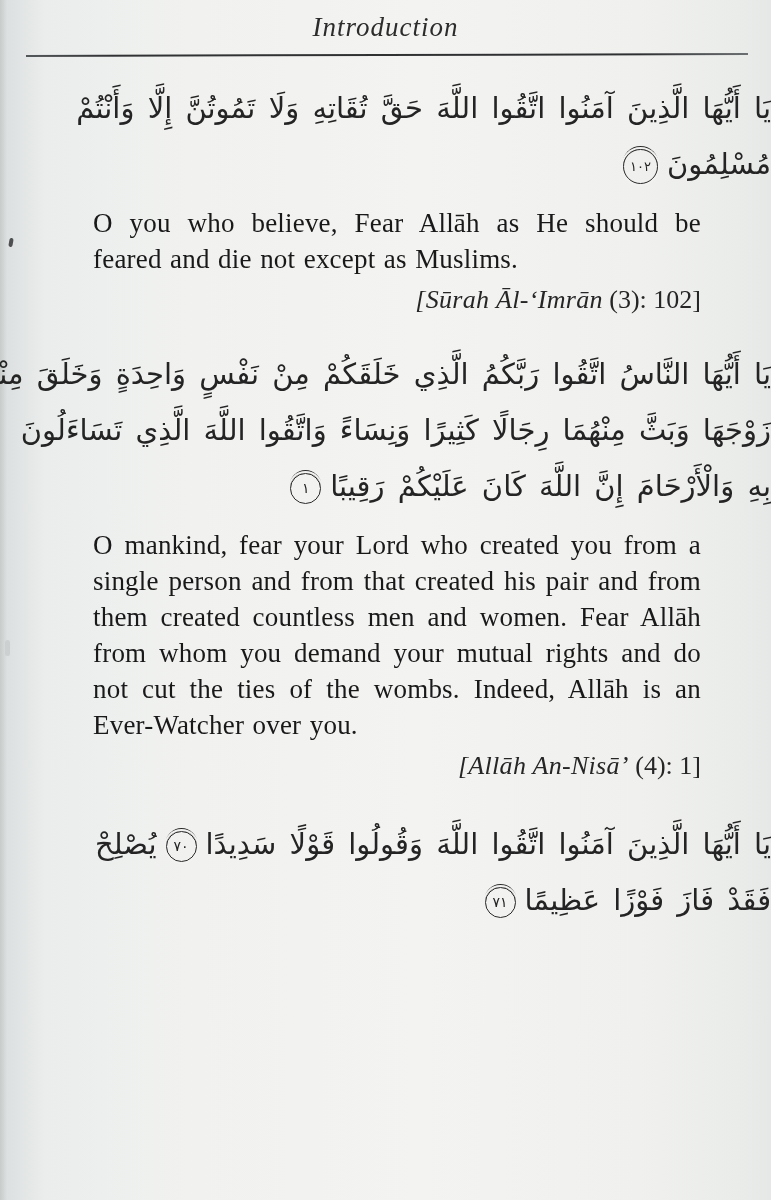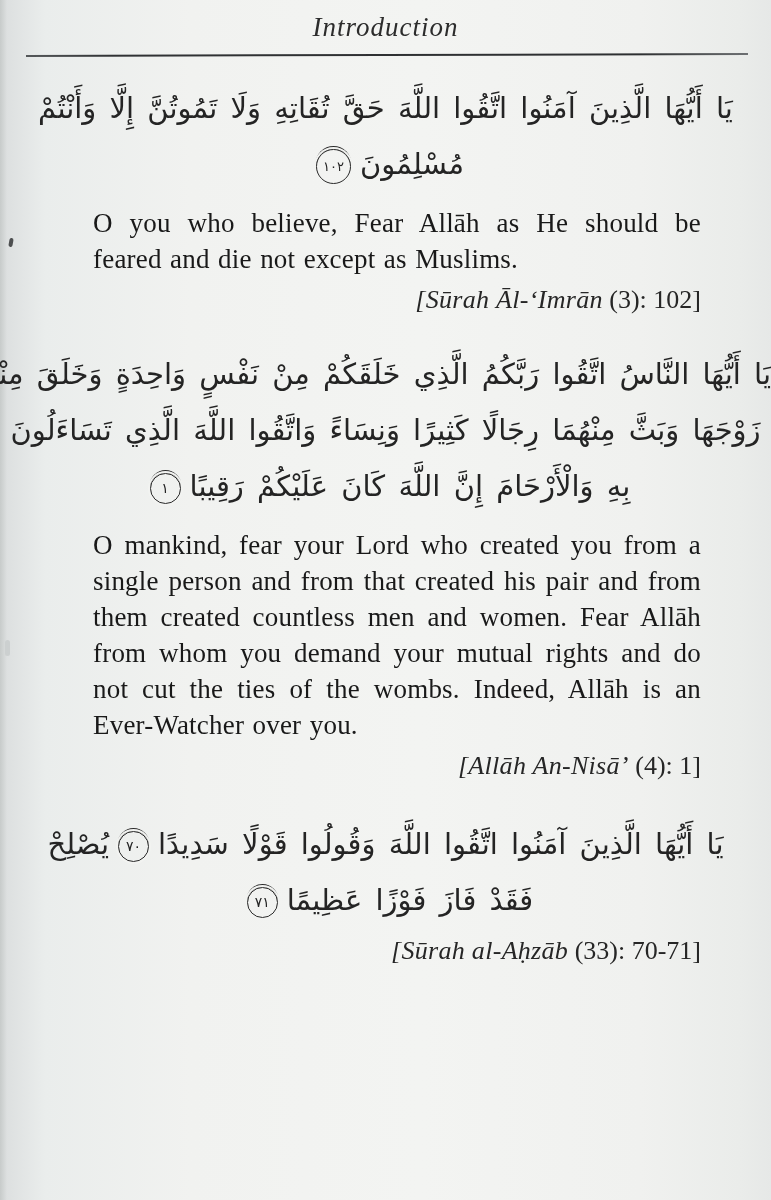--- a/index.html
+++ b/index.html
@@ -30,21 +30,20 @@
   }
   .head-rule {
     height: 2px;
     margin: 10px 23px 0 26px;
     background: linear-gradient(90deg, #55585a 0%, #303234 12%, #2e3032 85%, #6d7072 100%);
     transform: rotate(-0.15deg);
   }
   
   .arabic {
     direction: rtl;
-    text-align: center;
     font-family: "DejaVu Sans", sans-serif;
     font-size: 29px;
     line-height: 56px;
     color: #242424;
     word-spacing: 4px;
   }
   .v1 { margin-top: 24px; }
   .v2 { margin-top: 30px; }
   .v3 { margin-top: 34px; }
   .ayah-line { white-space: nowrap; }
@@ -129,18 +128,17 @@
     </div>
     <p class="translation">O mankind, fear your Lord who created you from a single person and from that created his pair and from them created countless men and women. Fear Allāh from whom you demand your mutual rights and do not cut the ties of the wombs. Indeed, Allāh is an Ever-Watcher over you.</p>
     <p class="citation"><span class="cite-name">[Allāh An-Nisā’</span><span class="cite-ref"> (4): 1]</span></p>
   </section>
 
   <section>
     <div class="arabic v3" dir="rtl">
       <div class="ayah-line"><span>يَا أَيُّهَا الَّذِينَ آمَنُوا اتَّقُوا اللَّهَ وَقُولُوا قَوْلًا سَدِيدًا</span><span class="medallion">٧٠</span><span>يُصْلِحْ</span></div>
       <div class="ayah-line"><span>فَقَدْ فَازَ فَوْزًا عَظِيمًا</span><span class="medallion">٧١</span></div>
     </div>
-    <p class="citation"><span class="cite-name">[Sūrah al-Aḥzāb</span><span class="cite-ref"> (33): 70-71]</span></p>
   </section>
 
   <div class="speck-a"></div>
   <div class="speck-b"></div>
 </div>
 
 </body></html>

